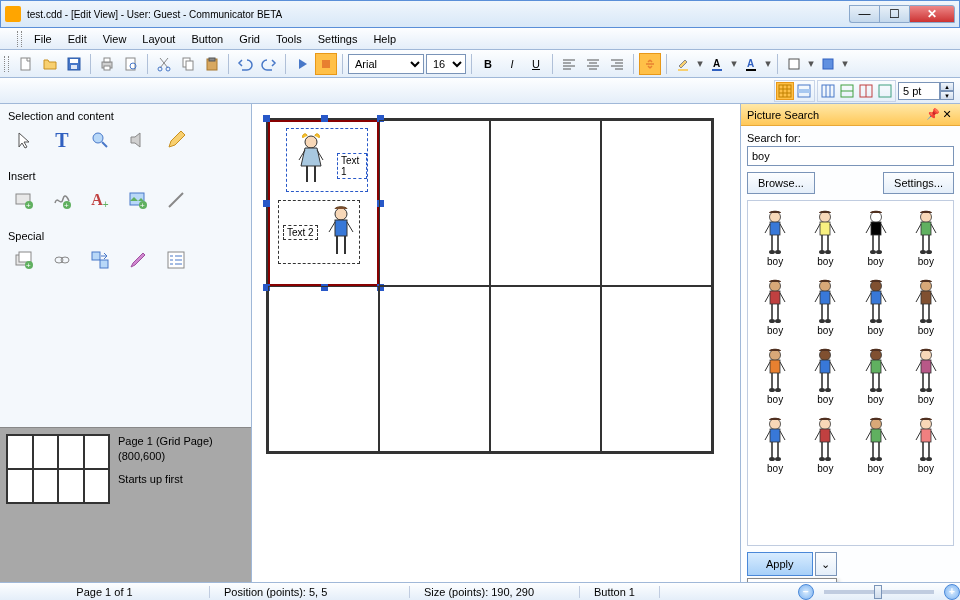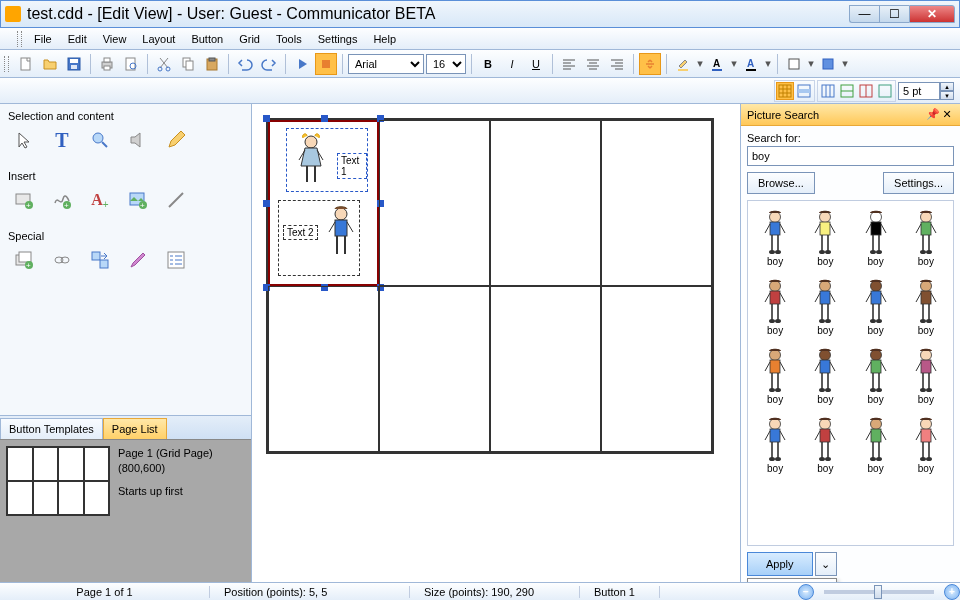--- a/index.html
+++ b/index.html
@@ -1,21 +1,21 @@
 <!DOCTYPE html>
 <html><head>
 <meta charset="utf-8">
 <style>
 * { box-sizing: border-box; margin: 0; padding: 0; }
 body { font-family: "Segoe UI", Tahoma, sans-serif; font-size: 11px; background: #fff; overflow: hidden; width: 960px; height: 600px; position: relative; }
 
 
 .titlebar { height: 28px; background: linear-gradient(#f0f6fc, #d8e8f8); border: 1px solid #5a8fd8; display: flex; align-items: center; padding: 0 4px; }
 .titlebar .app-icon { width: 16px; height: 16px; background: #ffa500; border-radius: 2px; margin-right: 6px; }
-.titlebar .title { flex: 1; font-size: 16px; }
+.titlebar .title { flex: 1; font-size: 10px; }
 .titlebar .win-btns { display: flex; gap: 0; }
 .win-btn { width: 30px; height: 18px; background: linear-gradient(#e8f0f8, #c4d8ec); border: 1px solid #8aa8cc; display: flex; align-items: center; justify-content: center; font-size: 12px; }
 .win-btn.close { width: 46px; background: linear-gradient(#e88, #c33); color: #fff; font-weight: bold; border-radius: 0 3px 0 0; }
 .win-btn.min, .win-btn.max { border-right: none; }
 .win-btn.min { border-radius: 0 0 0 3px; }
 
 
 .menubar { height: 22px; background: linear-gradient(#fdfeff, #e4eef9); border-bottom: 1px solid #a0b8d8; display: flex; align-items: center; padding: 0 17px; }
 .menubar .grip { width: 5px; height: 16px; border-left: 1px dotted #888; border-right: 1px dotted #888; margin-right: 4px; }
 .menu-item { padding: 3px 8px; cursor: default; }
@@ -421,24 +421,20 @@
           </div>
         <div class="side-tool">
             <svg width="22" height="22">
               <rect x="3" y="3" width="16" height="16" fill="#fff" stroke="#888"></rect>
               <path d="M5 7h3M10 7h7M5 11h3M10 11h7M5 15h3M10 15h7" stroke="#4878c8"></path>
             </svg>
           </div>
       </div>
     </div>
     <div style="flex:1"></div>
-    <div class="side-tabs">
-      <div class="side-tab">Button Templates</div>
-      <div class="side-tab active">Page List</div>
-    </div>
     <div class="page-list">
       <div class="page-thumb">
         <div></div>
           <div></div>
           <div></div>
           <div></div>
           <div></div>
           <div></div>
           <div></div>
           <div></div>
@@ -469,21 +465,21 @@
           <svg width="36" height="56" style="position:absolute;left:6px;top:3px">
             <circle cx="18" cy="10" r="6" fill="#f8d8b8" stroke="#333"></circle>
             <path d="M10 6c-2-4 4-6 4-2M26 6c2-4-4-6-4-2" fill="#f8c030" stroke="#d8a010"></path>
             <path d="M12 16h12l4 18h-20z" fill="#a8c8e0" stroke="#333"></path>
             <path d="M12 18l-6 10M24 18l6 10" stroke="#333"></path>
             <path d="M14 34v16M22 34v16" stroke="#333" stroke-width="2"></path>
           </svg>
           <div class="cell-text" style="left:50px;top:24px;border:1px dashed #2858c8">Text 1</div>
         </div>
 
-        <div class="inner-sel2" style="left:8px; top:78px; width:82px; height:76px;">
+        <div class="inner-sel2" style="left:8px; top:78px; width:82px; height:64px;">
           <div class="cell-text" style="left:4px;top:24px;border:1px dashed #333">Text 2</div>
           <svg width="36" height="56" style="position:absolute;left:44px;top:3px">
             <circle cx="18" cy="10" r="6" fill="#f8d8b8" stroke="#333"></circle>
             <path d="M12 5c0-3 12-3 12 0" fill="#805030" stroke="#604020"></path>
             <rect x="12" y="16" width="12" height="16" fill="#3878d8" stroke="#333"></rect>
             <path d="M12 18l-6 10M24 18l6 10" stroke="#333"></path>
             <path d="M14 32v18M22 32v18" stroke="#333" stroke-width="2"></path>
           </svg>
         </div>
       </div>

